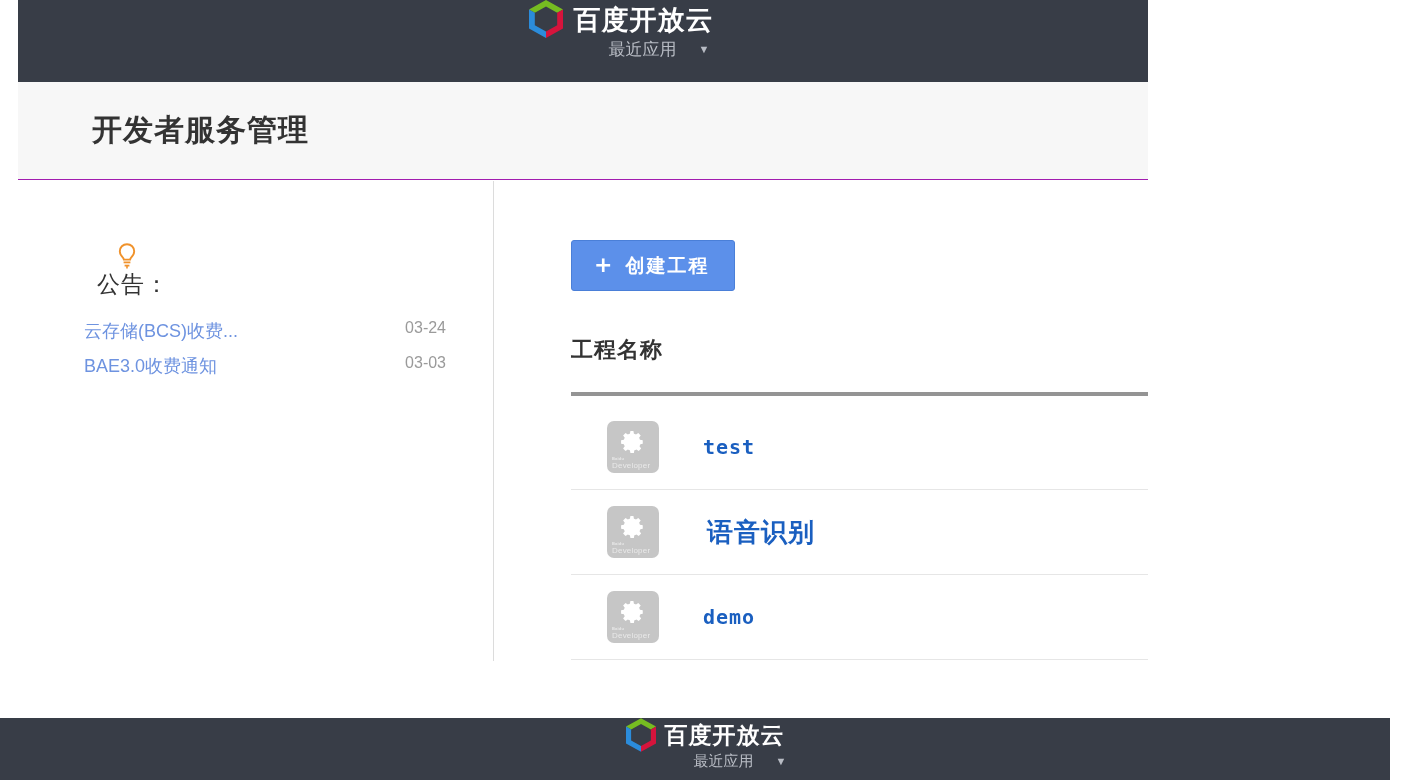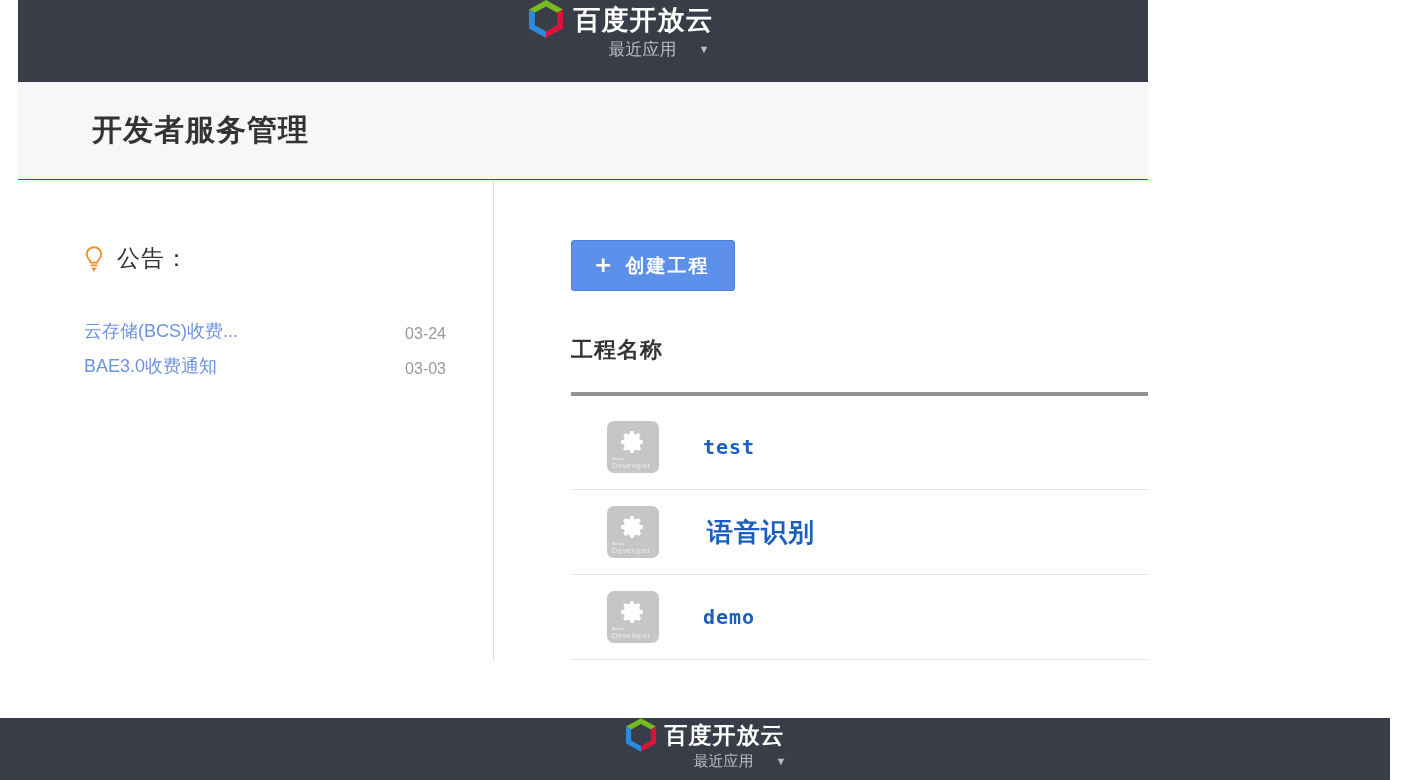--- a/index.html
+++ b/index.html
@@ -130,20 +130,21 @@
     height: 480px;
     border-right: 1px solid #dcdcdc;
     box-sizing: border-box;
   }
   .notice-head {
     position: absolute;
     left: 66px;
     top: 62px;
     display: flex;
     align-items: center;
+    flex-direction: column;
   }
   .bulb-icon {
     width: 20px;
     height: 26px;
     display: block;
     flex: 0 0 auto;
   }
   .notice-head-label {
     margin-left: 13px;
     font-size: 23px;
@@ -151,21 +152,21 @@
     letter-spacing: 1px;
   }
   .notice-list {
     position: absolute;
     left: 66px;
     top: 138px;
     width: 362px;
   }
   .notice-row {
     display: flex;
-    align-items: flex-end;
+    align-items: flex-start;
     justify-content: space-between;
     margin-bottom: 11px;
     cursor: pointer;
   }
   .notice-title {
     color: #6e93e0;
     font-size: 18px;
     white-space: nowrap;
     overflow: hidden;
   }

